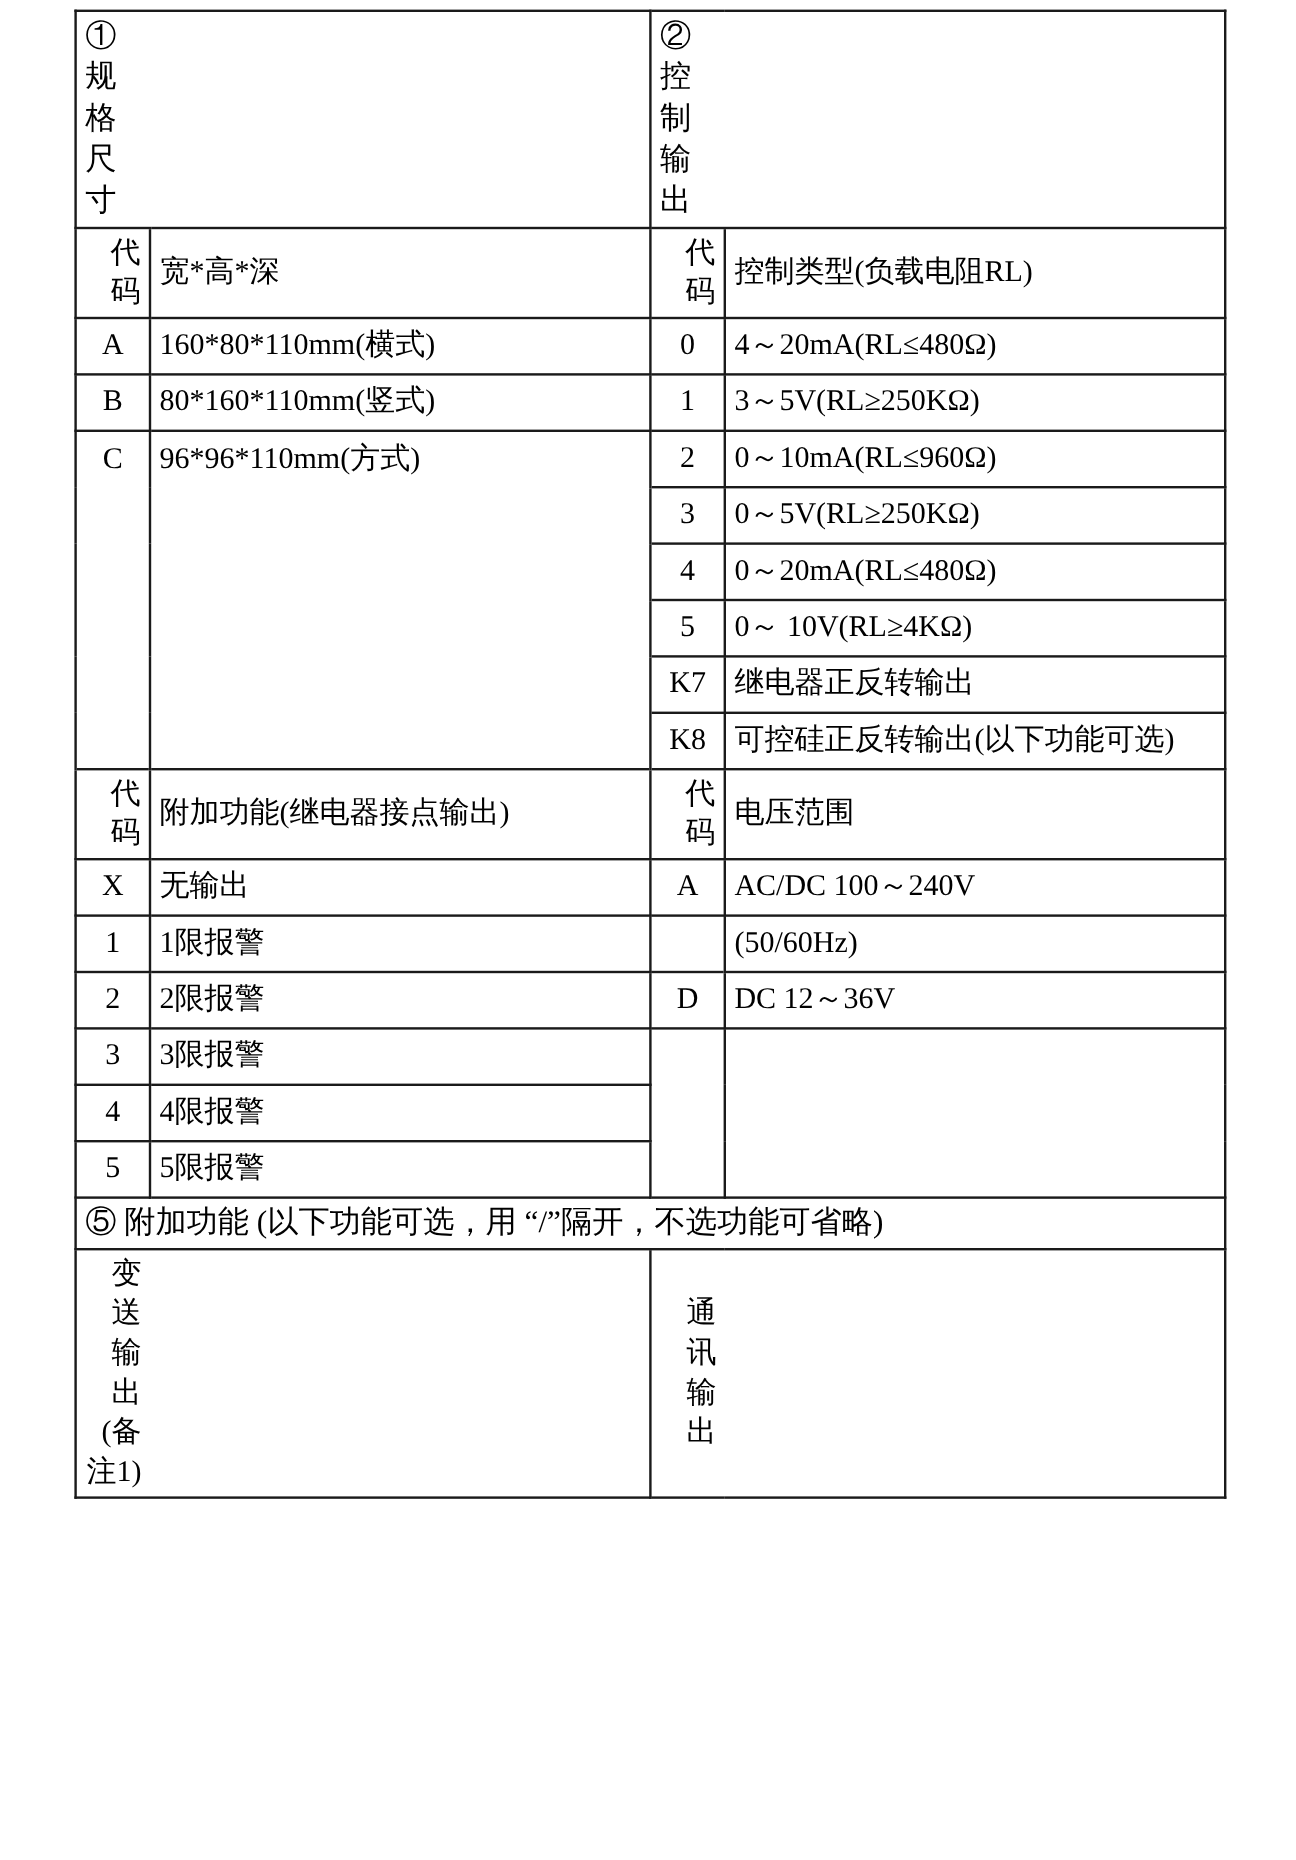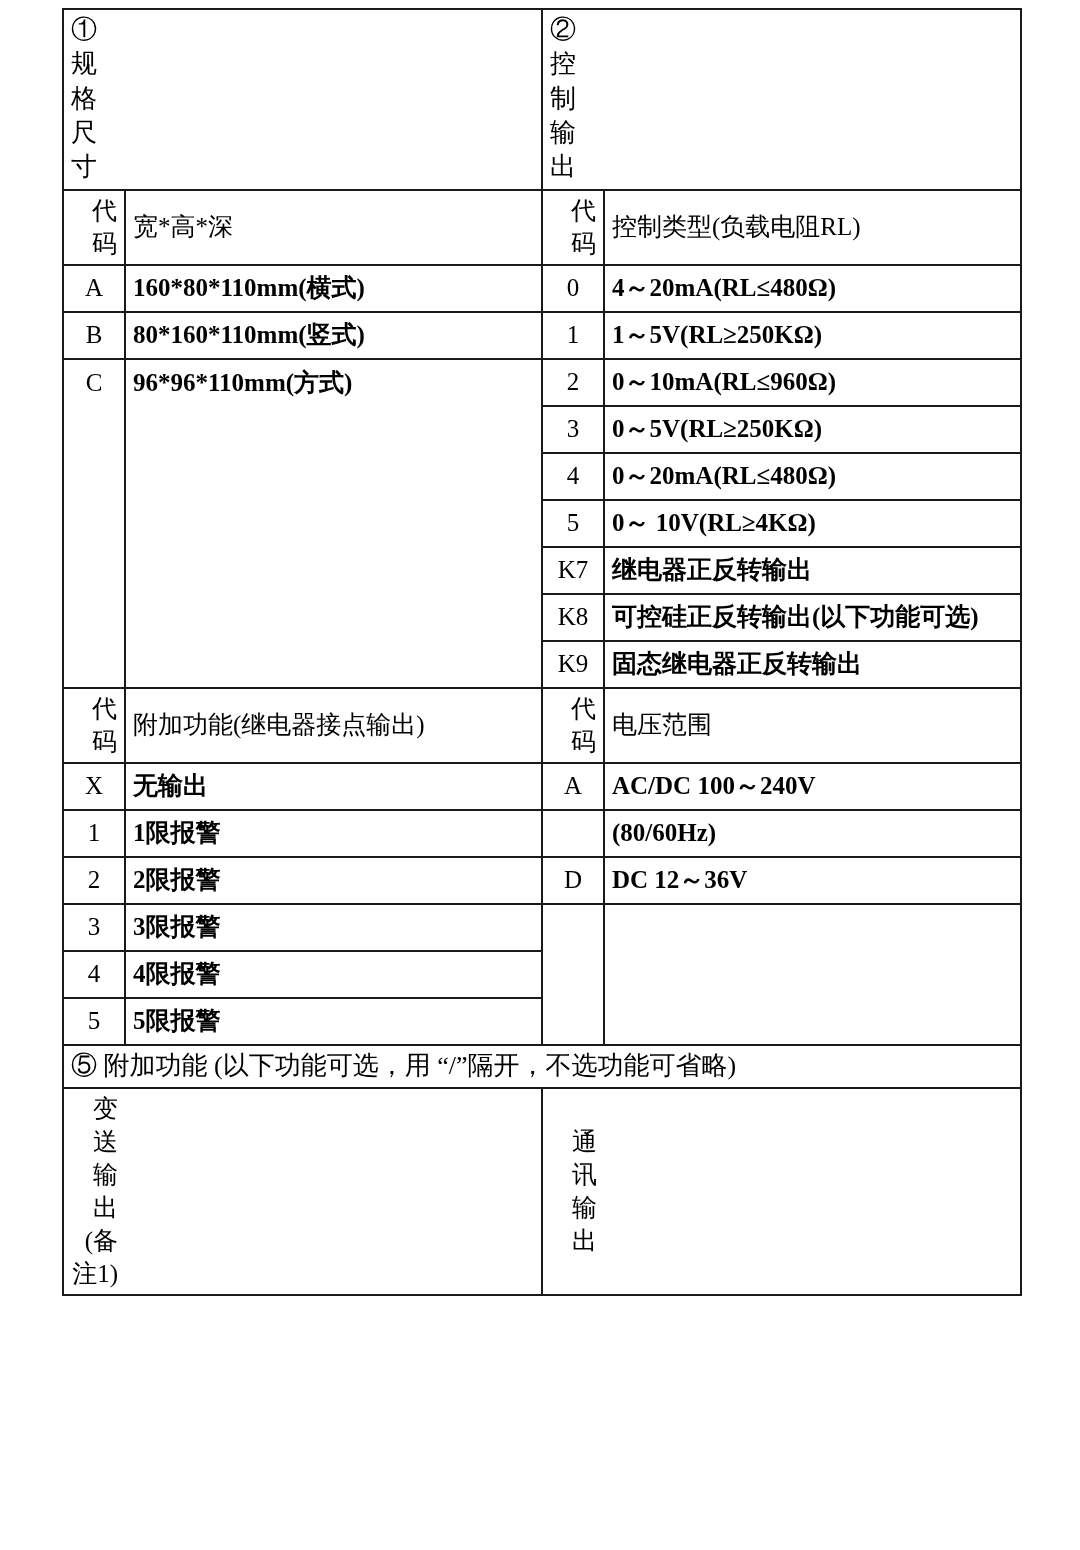--- a/index.html
+++ b/index.html
@@ -60,21 +60,20 @@
     border-top: none !important;
   }
   .nb-b {
     border-bottom: none !important;
   }
   .tall {
     height: 47px;
   }
   .cell-pad {
     padding-left: 12px;
-    font-weight: bold;
   }
   .nowrap {
     white-space: nowrap;
   }
 </style>
 </head>
 <body>
 
 <div class="page">
 
@@ -103,21 +102,21 @@
     <tr class="tall">
       <td class="code">A</td>
       <td class="cell-pad">160*80*110mm(横式)</td>
       <td class="code">0</td>
       <td class="cell-pad">4～20mA(RL≤480Ω)</td>
     </tr>
     <tr class="tall">
       <td class="code">B</td>
       <td class="cell-pad">80*160*110mm(竖式)</td>
       <td class="code">1</td>
-      <td class="cell-pad">1～5V(RL≥250KΩ)</td>
+      <td class="cell-pad">3～5V(RL≥250KΩ)</td>
     </tr>
     <tr class="tall">
       <td class="code nb-b">C</td>
       <td class="cell-pad nb-b">96*96*110mm(方式)</td>
       <td class="code">2</td>
       <td class="cell-pad">0～10mA(RL≤960Ω)</td>
     </tr>
     <tr class="tall">
       <td class="code nb-t nb-b"></td>
       <td class="nb-t nb-b"></td>
@@ -141,45 +140,39 @@
       <td class="nb-t nb-b"></td>
       <td class="code">K7</td>
       <td class="cell-pad">继电器正反转输出</td>
     </tr>
     <tr class="tall">
       <td class="code nb-t nb-b"></td>
       <td class="nb-t nb-b"></td>
       <td class="code">K8</td>
       <td class="cell-pad nowrap">可控硅正反转输出(以下功能可选)</td>
     </tr>
-    <tr class="tall">
-      <td class="code nb-t"></td>
-      <td class="nb-t"></td>
-      <td class="code">K9</td>
-      <td class="cell-pad">固态继电器正反转输出</td>
-    </tr>
 
     <tr>
       <td class="sub code-l">代码</td>
       <td class="sub">附加功能(继电器接点输出)</td>
       <td class="sub code-l">代码</td>
       <td class="sub">电压范围</td>
     </tr>
 
     <tr class="tall">
       <td class="code">X</td>
       <td class="cell-pad">无输出</td>
       <td class="code">A</td>
       <td class="cell-pad">AC/DC 100～240V</td>
     </tr>
     <tr class="tall">
       <td class="code">1</td>
       <td class="cell-pad">1限报警</td>
       <td class="code nb-t nb-b"></td>
-      <td class="cell-pad nb-t">(80/60Hz)</td>
+      <td class="cell-pad nb-t">(50/60Hz)</td>
     </tr>
     <tr class="tall">
       <td class="code">2</td>
       <td class="cell-pad">2限报警</td>
       <td class="code">D</td>
       <td class="cell-pad">DC 12～36V</td>
     </tr>
     <tr class="tall">
       <td class="code">3</td>
       <td class="cell-pad">3限报警</td>

